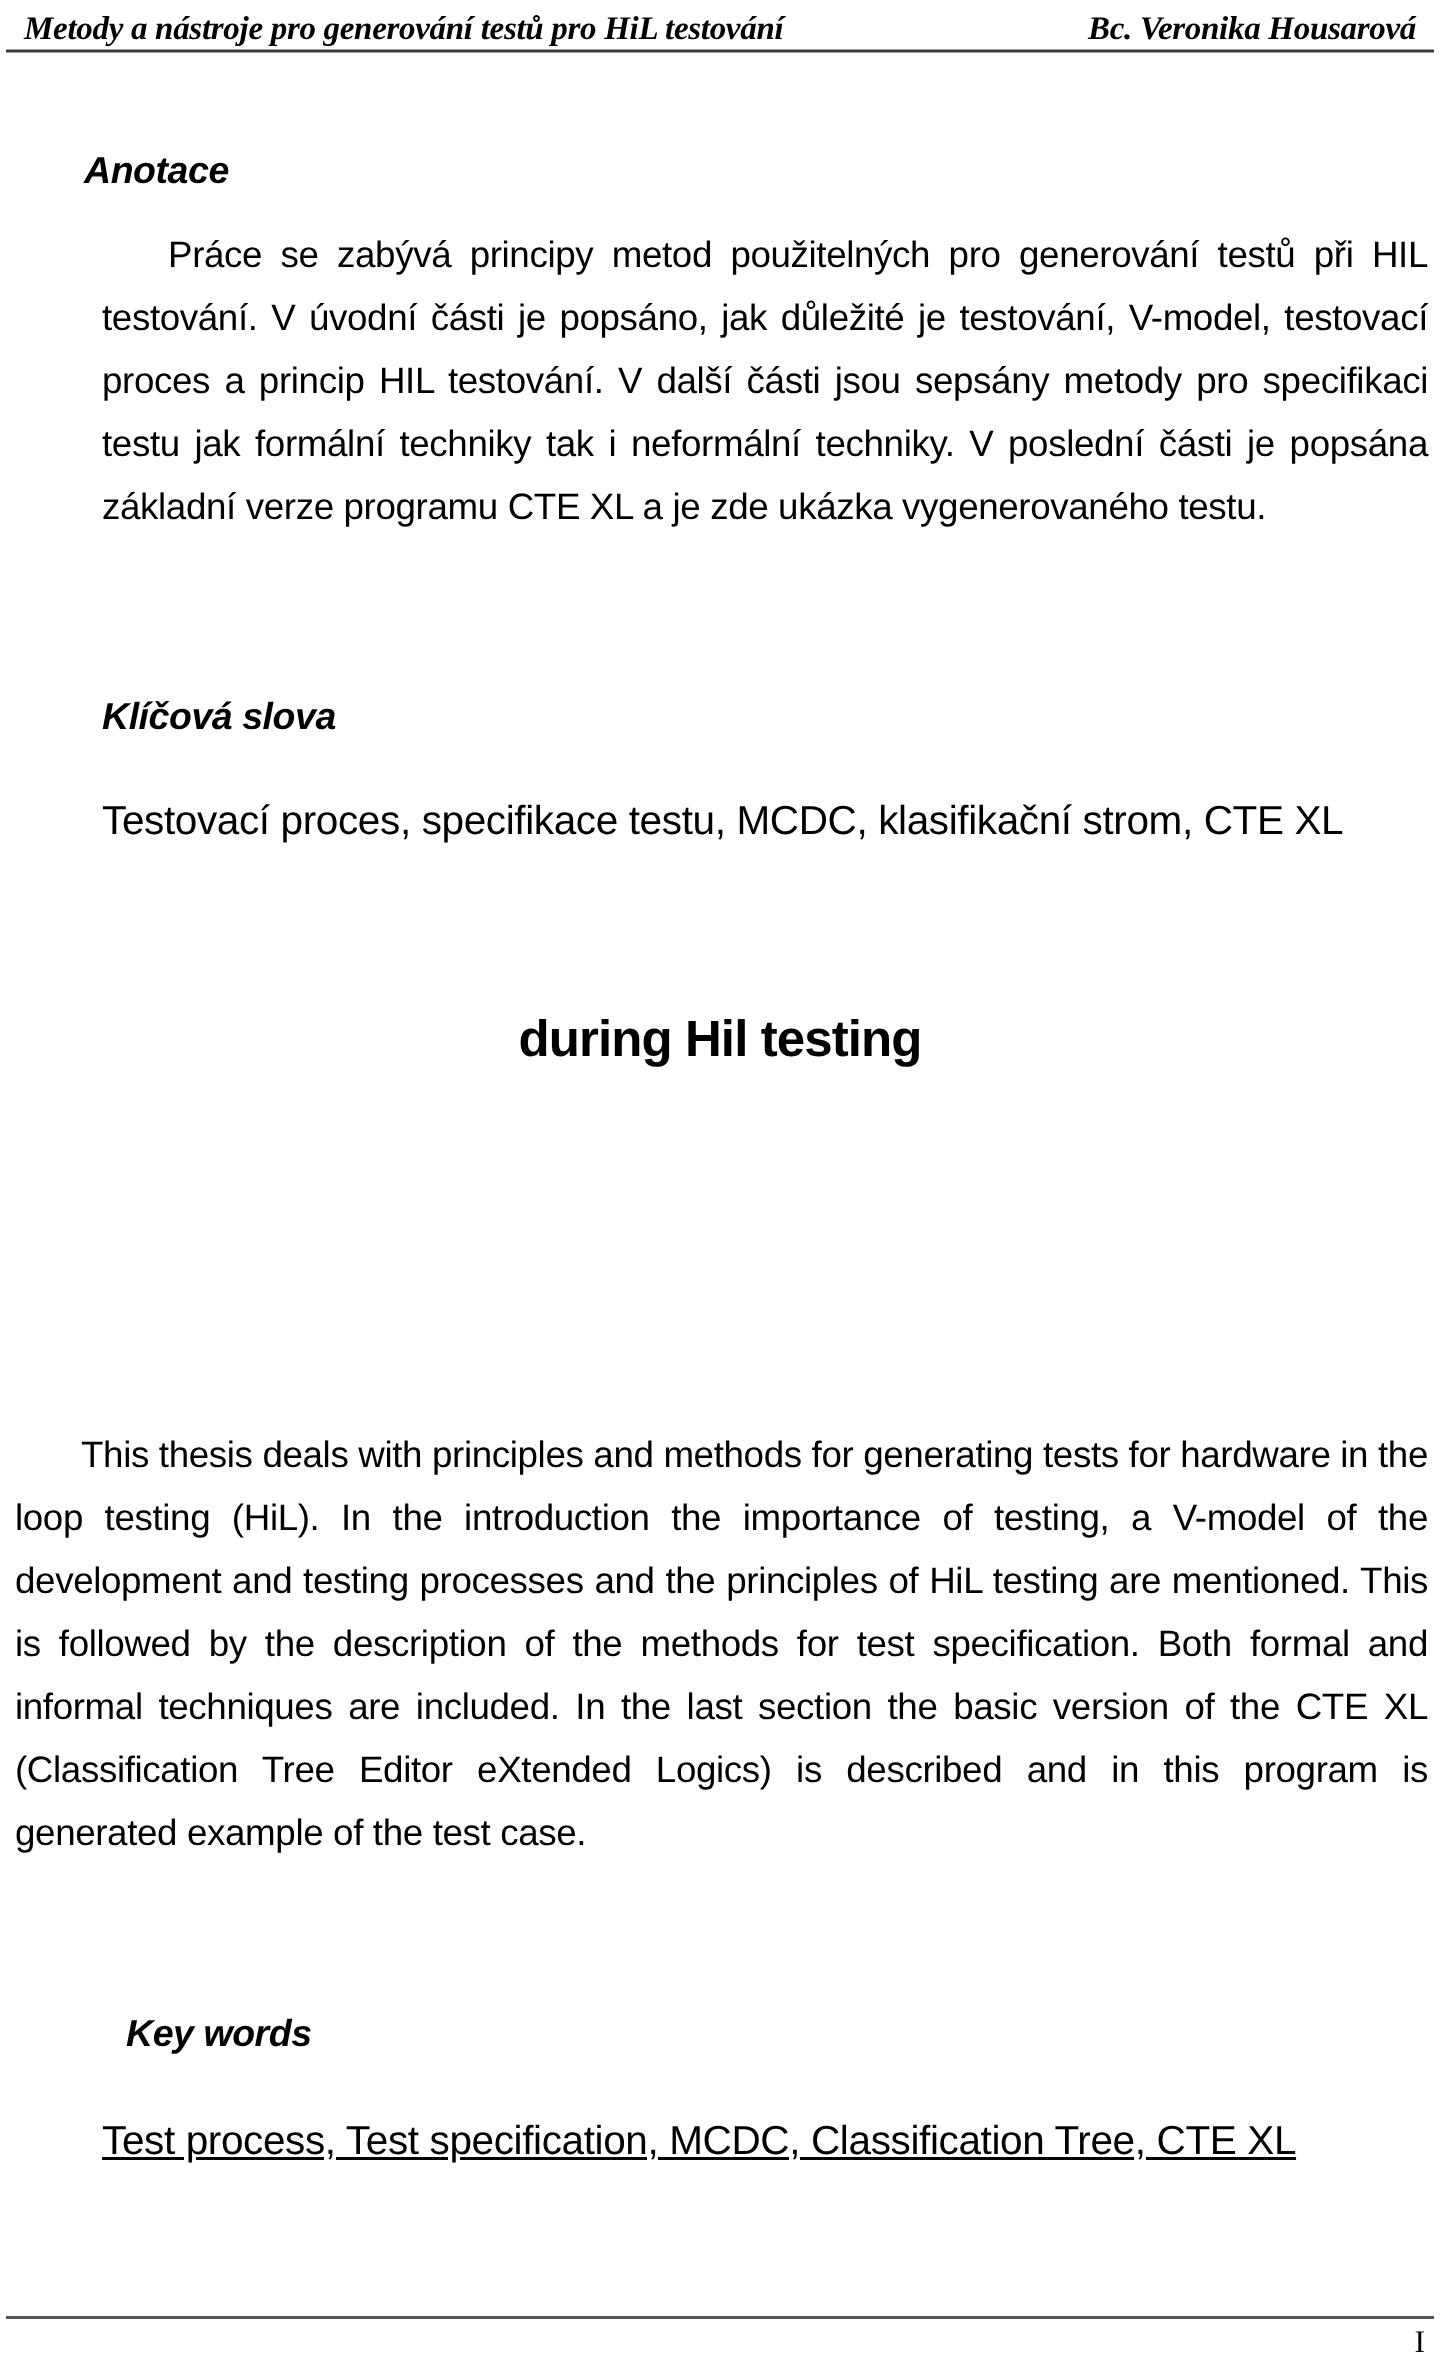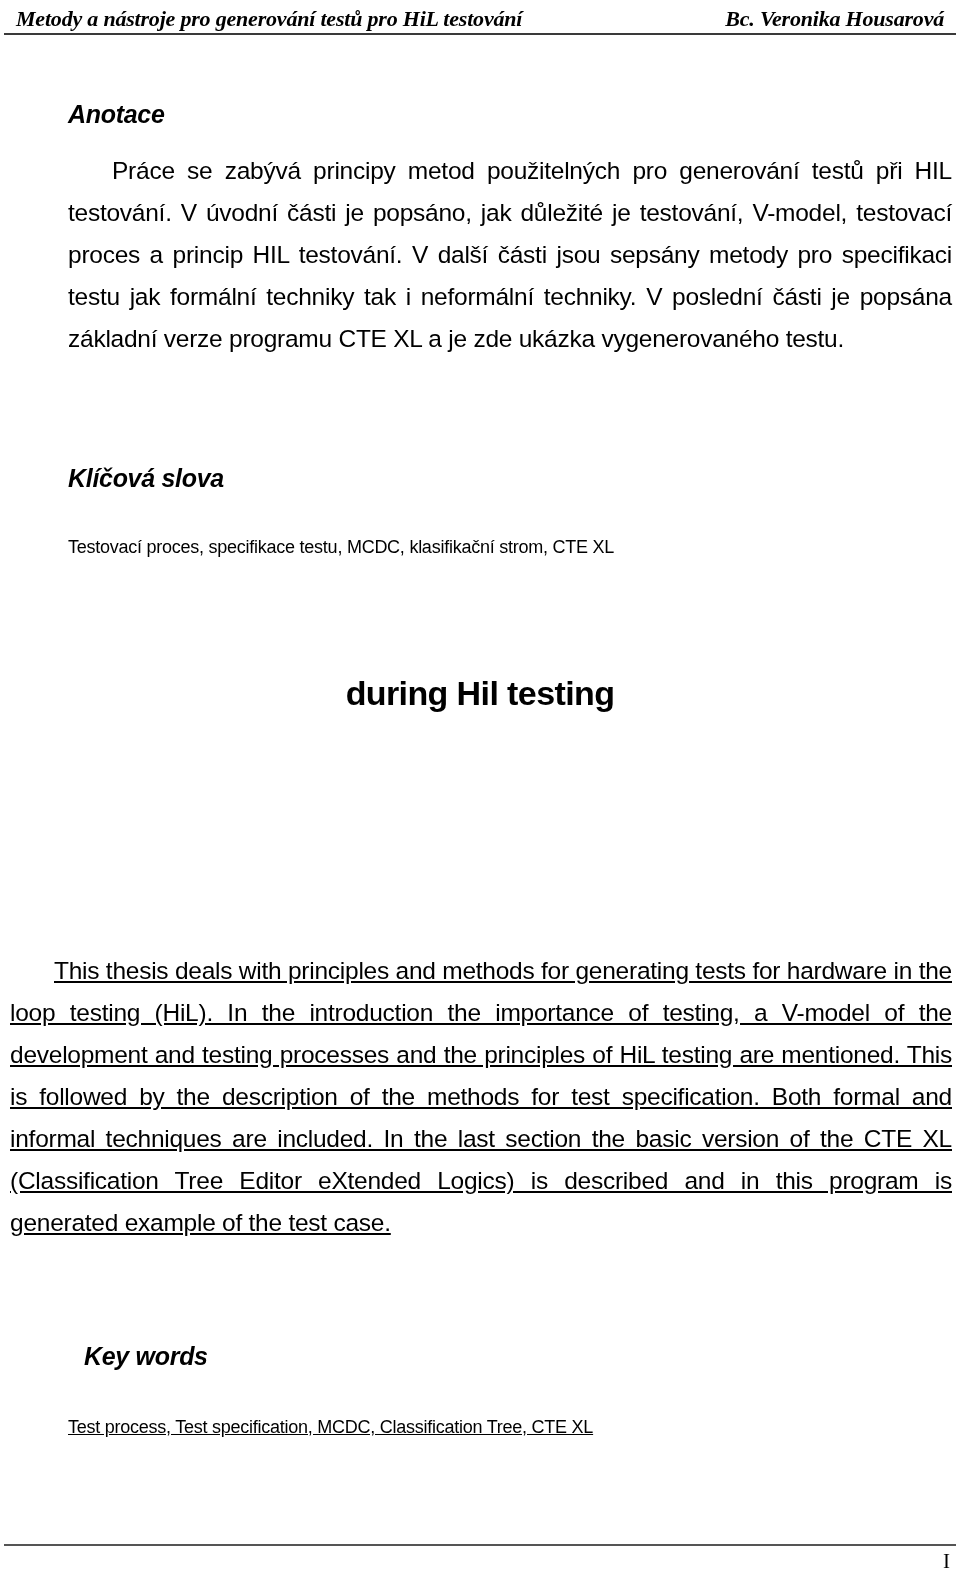--- a/index.html
+++ b/index.html
@@ -93,50 +93,50 @@
     text-align: justify;
     text-indent: 44px;
     letter-spacing: -0.25px;
     word-spacing: 0px;
   }
 
   p.plain-line {
     margin: 0;
     padding: 0;
     font-family: "Liberation Sans", sans-serif;
-    font-size: 18px;
+    font-size: 27px;
     line-height: 34px;
     letter-spacing: -0.25px;
     text-align: left;
   }
 
   h1.doc-title {
     margin: 0;
     padding: 0;
     font-family: "Liberation Sans", sans-serif;
     font-weight: bold;
     font-size: 34px;
     line-height: 62px;
     text-align: center;
     letter-spacing: -0.6px;
   }
 
   
   .blk { position: absolute; }
 
-  #anotace-heading  { left: 68px; top: 99px;  width: 500px; }
+  #anotace-heading  { left: 56px; top: 99px;  width: 500px; }
   #anotace-body     { left: 68px; top: 150px; width: 884px; }
 
   #klicova-heading  { left: 68px; top: 463px; width: 500px; }
   #klicova-body     { left: 68px; top: 530px; width: 884px; }
 
   #doc-title        { left: 10px; top: 662px; width: 940px; }
 
   #abstract-heading { left: 68px; top: 888px; width: 500px; }
-  #abstract-body    { left: 10px; top: 950px; width: 942px; text-decoration: underline; }
+  #abstract-body    { left: 10px; top: 950px; width: 942px; }
 
   #keywords-heading { left: 68px; top: 1341px; width: 500px; margin-left: 16px; }
   #keywords-body    { left: 68px; top: 1410px; width: 884px; text-decoration: underline; }
 </style>
 </head>
 <body>
 
 <div class="page">
 
   <div class="header">

